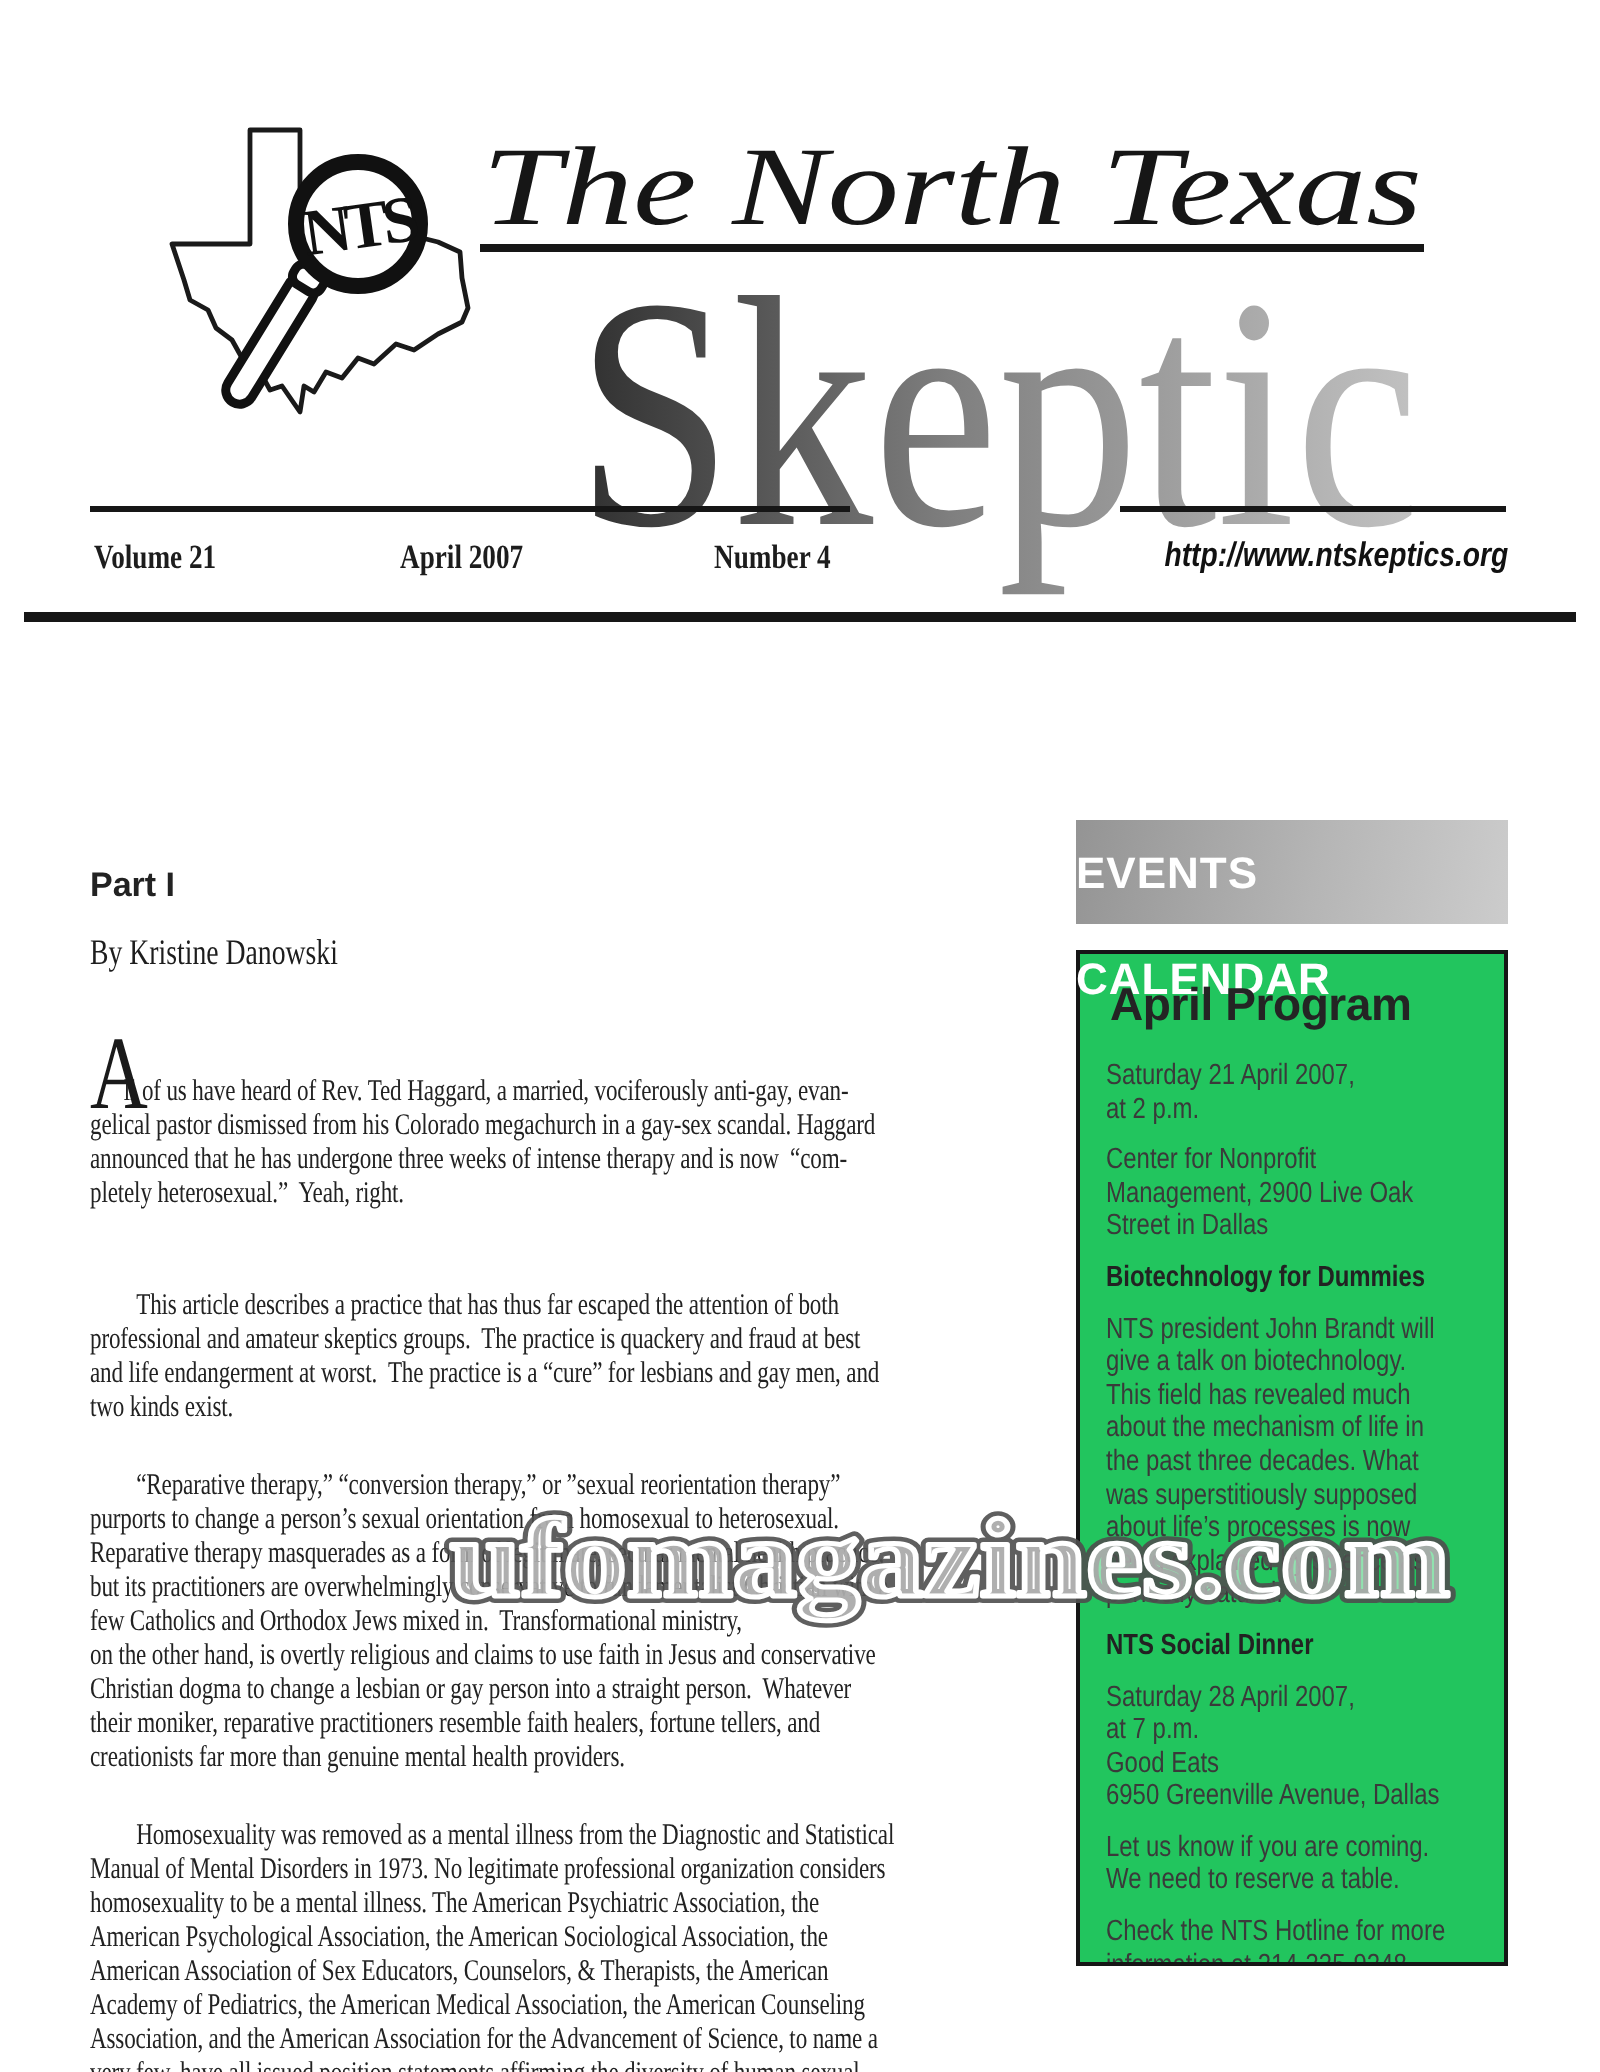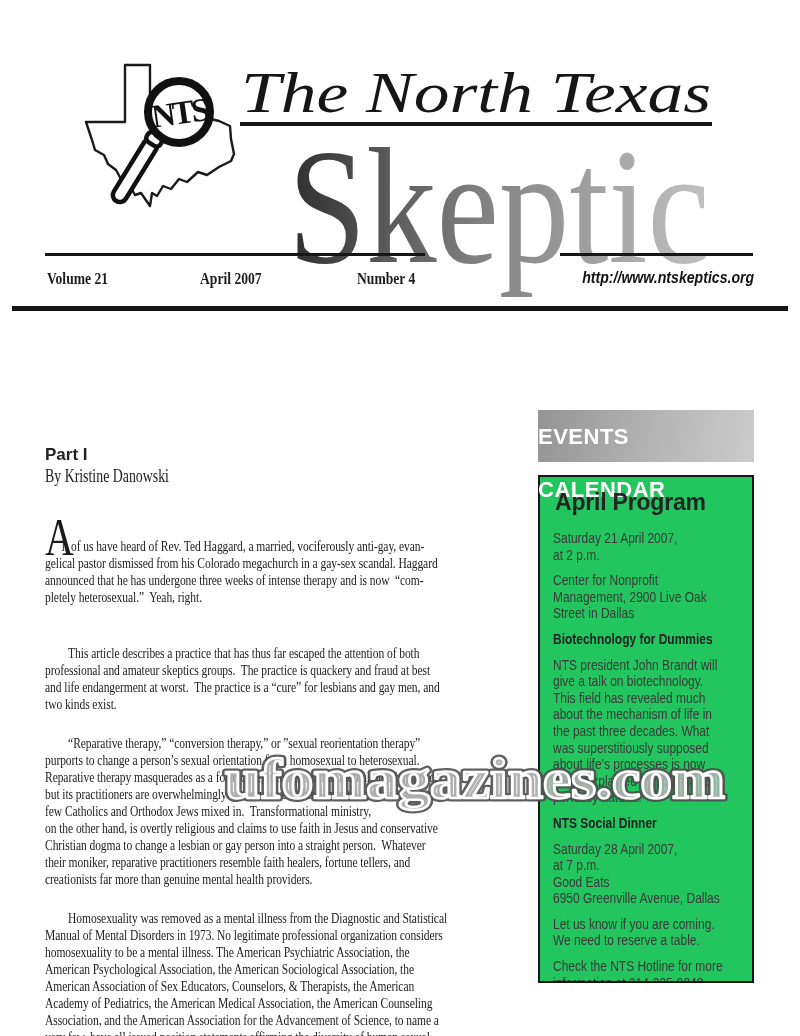--- a/index.html
+++ b/index.html
@@ -14,21 +14,21 @@
   .vol{left:47px;top:269px;}
   .vdate{left:200px;top:269px;}
   .vnum{left:357px;top:269px;}
   .url{position:absolute;right:46px;top:268px;font-family:"Liberation Sans",sans-serif;
         font-weight:bold;font-style:italic;font-size:17px;white-space:nowrap;
         transform:scaleX(0.83);transform-origin:right top;color:#111;text-decoration:none;}
 
   
   .title{position:absolute;left:45px;top:346px;font-family:"Liberation Sans",sans-serif;
         font-weight:bold;font-size:30px;line-height:35px;letter-spacing:-0.3px;color:#222;}
-  .part{position:absolute;left:45px;top:445px;font-family:"Liberation Sans",sans-serif;
+  .part{position:absolute;left:45px;top:433px;font-family:"Liberation Sans",sans-serif;
         font-weight:bold;font-size:17px;color:#222;}
   .bodywrap{position:absolute;left:45px;top:466px;width:622px;
         transform:scaleX(0.77);transform-origin:left top;}
   .byline{font-size:18px;margin:0 0 34px 0;}
   .para{font-size:15px;line-height:17px;letter-spacing:-0.1px;margin:0 0 22px 0;
         white-space:pre-wrap;text-indent:30px;color:#222;}
   .para.first{text-indent:56px;position:relative;}
   .dropcap{position:absolute;left:0;top:-9px;font-size:52px;line-height:52px;
         font-family:"Liberation Serif",serif;color:#1a1a1a;text-indent:0;}
 

